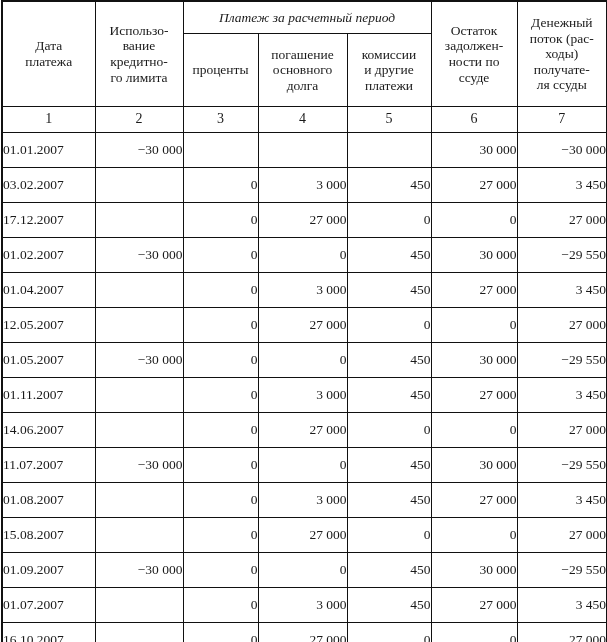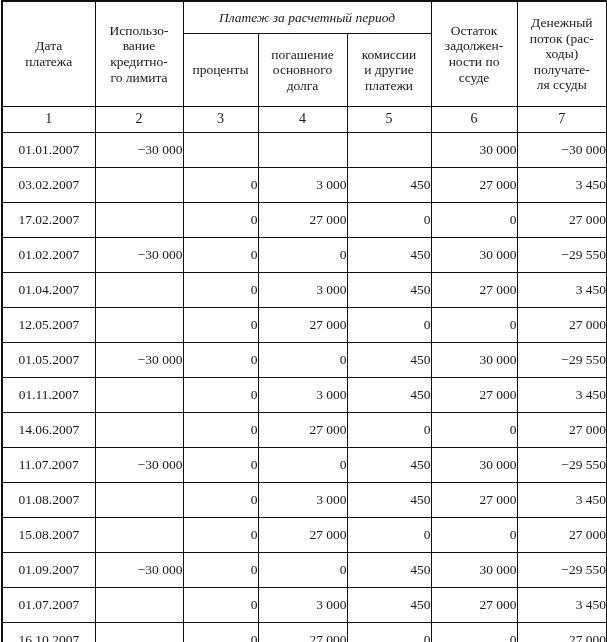--- a/index.html
+++ b/index.html
@@ -64,21 +64,20 @@
     vertical-align: middle;
     height: 25px;
     font-size: 14px;
   }
   tbody.data-body td {
     height: 34px;
     vertical-align: middle;
     font-size: 13.5px;
   }
   td.date-cell {
-    text-align: center;
   }
   td.num-cell {
     text-align: right;
     padding-right: 11px;
   }
   td.empty-cell {
     text-align: right;
     padding-right: 11px;
   }
 </style>
@@ -132,21 +131,21 @@
         <tr>
           <td class="date-cell">03.02.2007</td>
           <td class="empty-cell"></td>
           <td class="num-cell">0</td>
           <td class="num-cell">3 000</td>
           <td class="num-cell">450</td>
           <td class="num-cell">27 000</td>
           <td class="num-cell">3 450</td>
         </tr>
         <tr>
-          <td class="date-cell">17.02.2007</td>
+          <td class="date-cell">17.12.2007</td>
           <td class="empty-cell"></td>
           <td class="num-cell">0</td>
           <td class="num-cell">27 000</td>
           <td class="num-cell">0</td>
           <td class="num-cell">0</td>
           <td class="num-cell">27 000</td>
         </tr>
         <tr>
           <td class="date-cell">01.02.2007</td>
           <td class="num-cell">−30 000</td>

